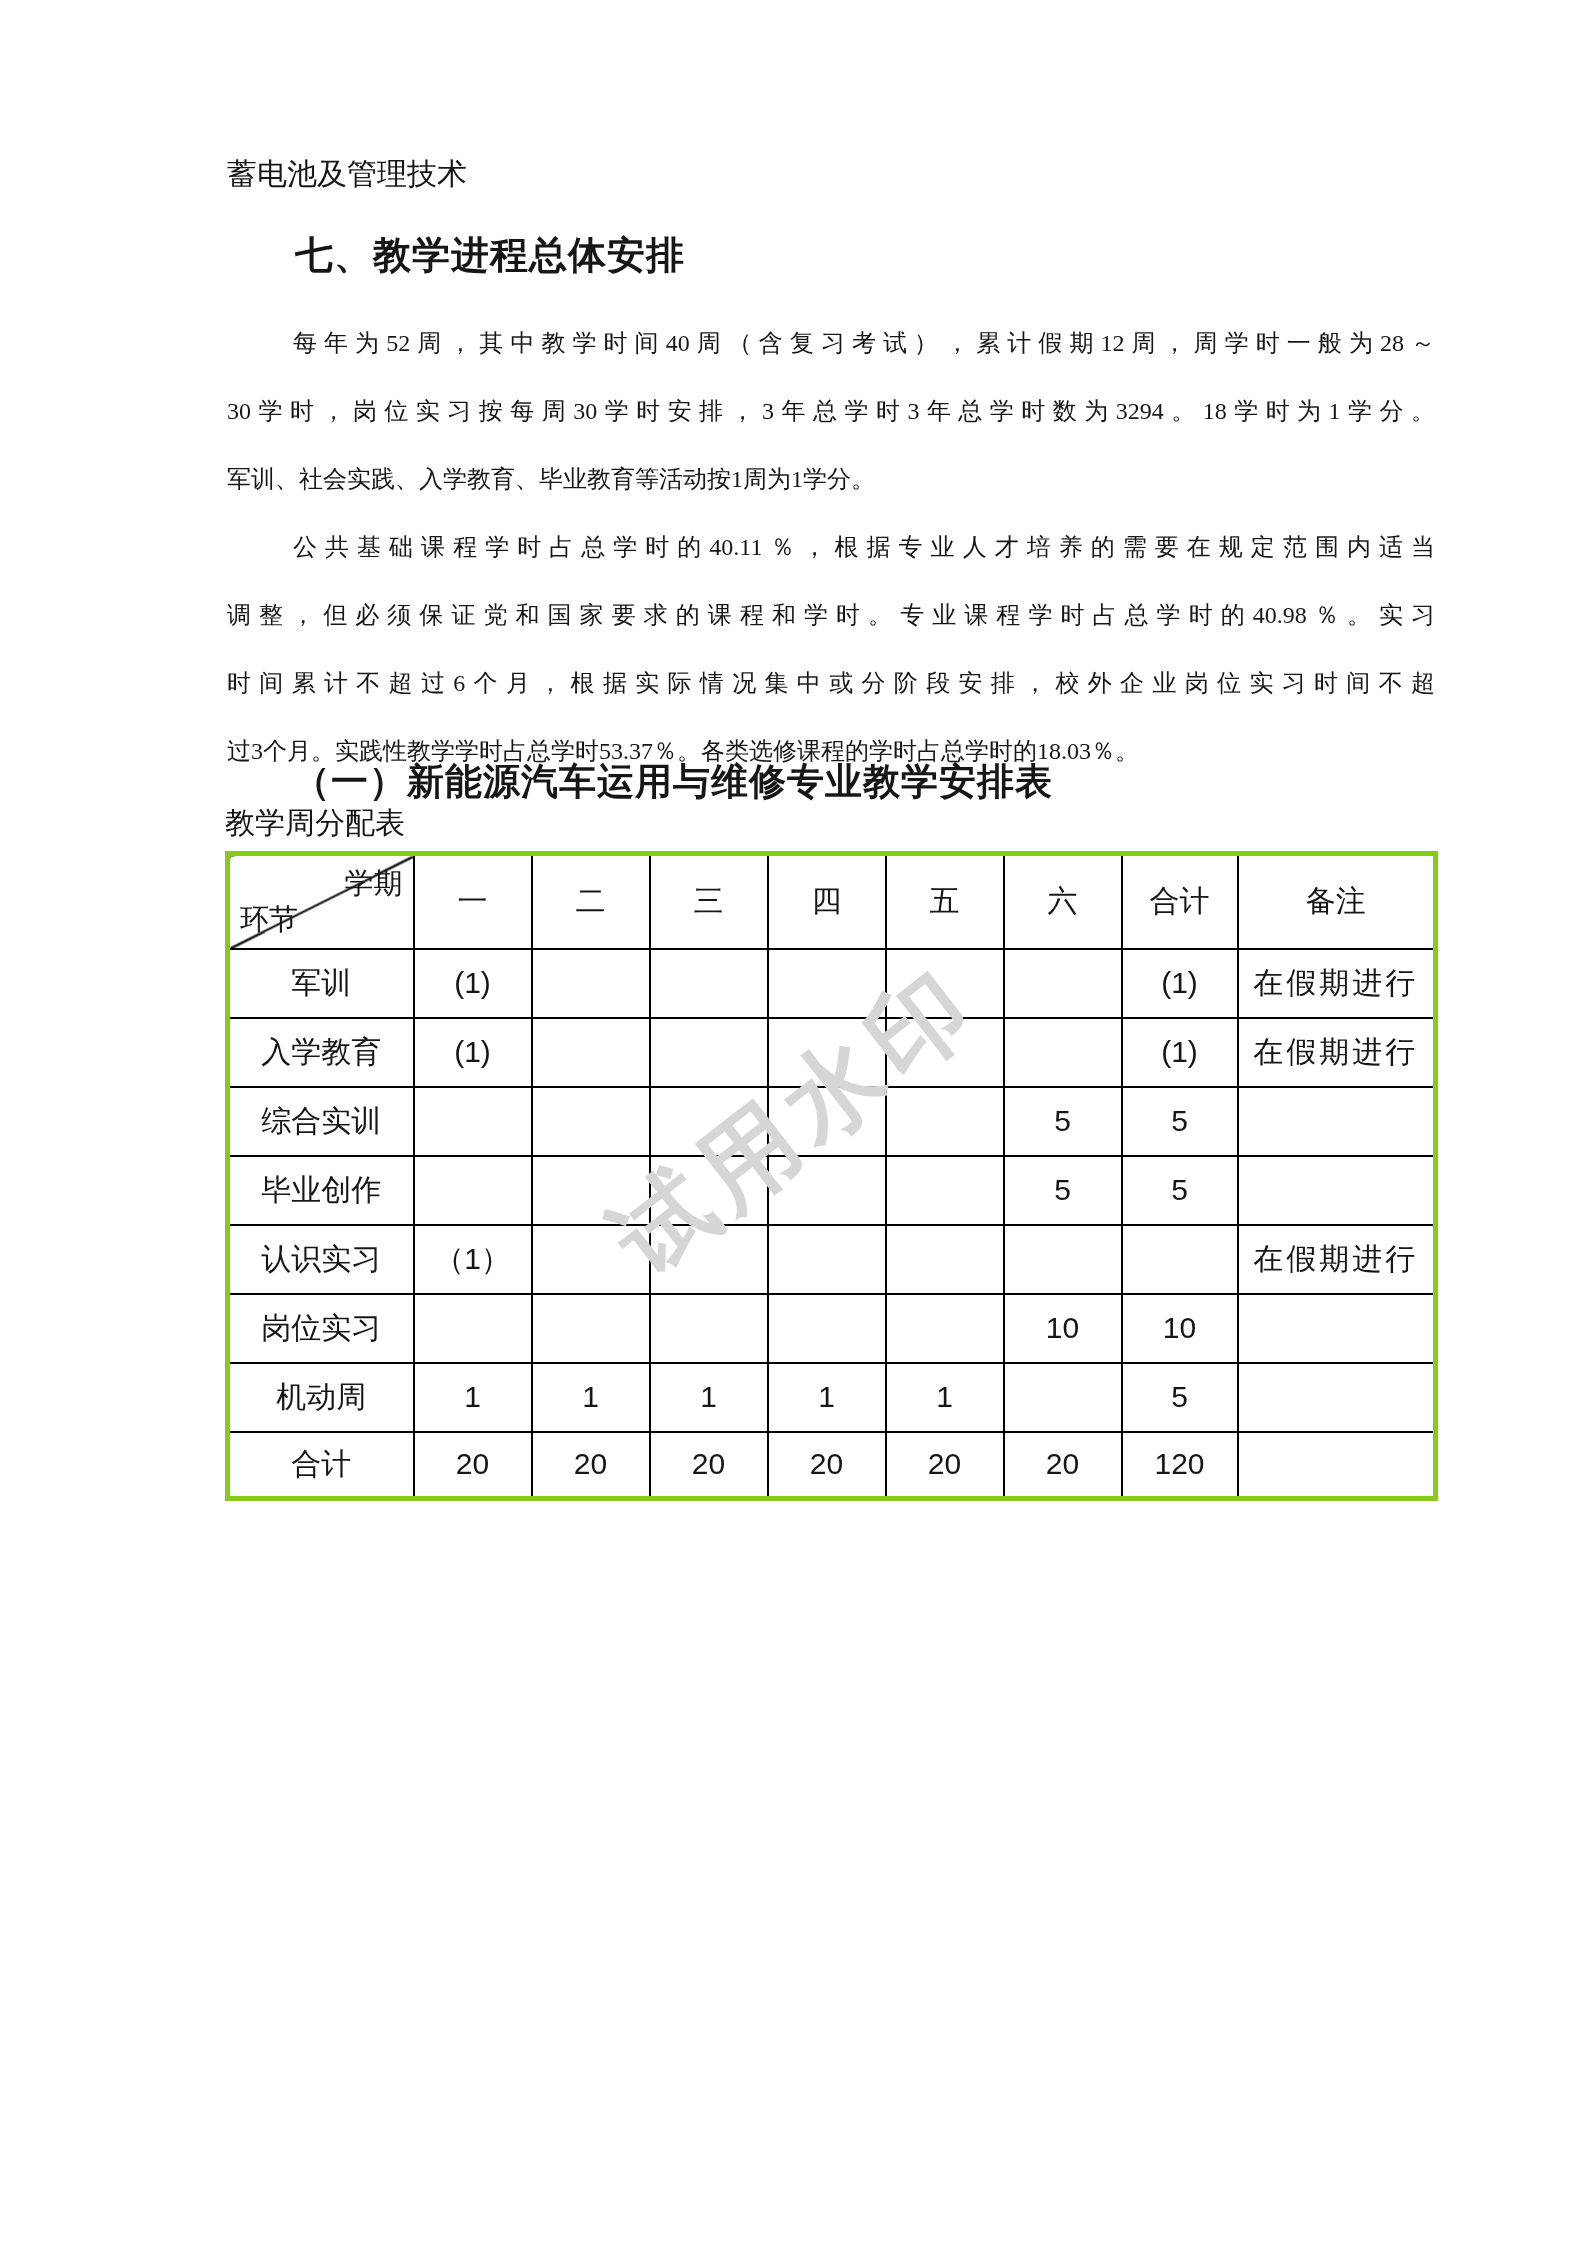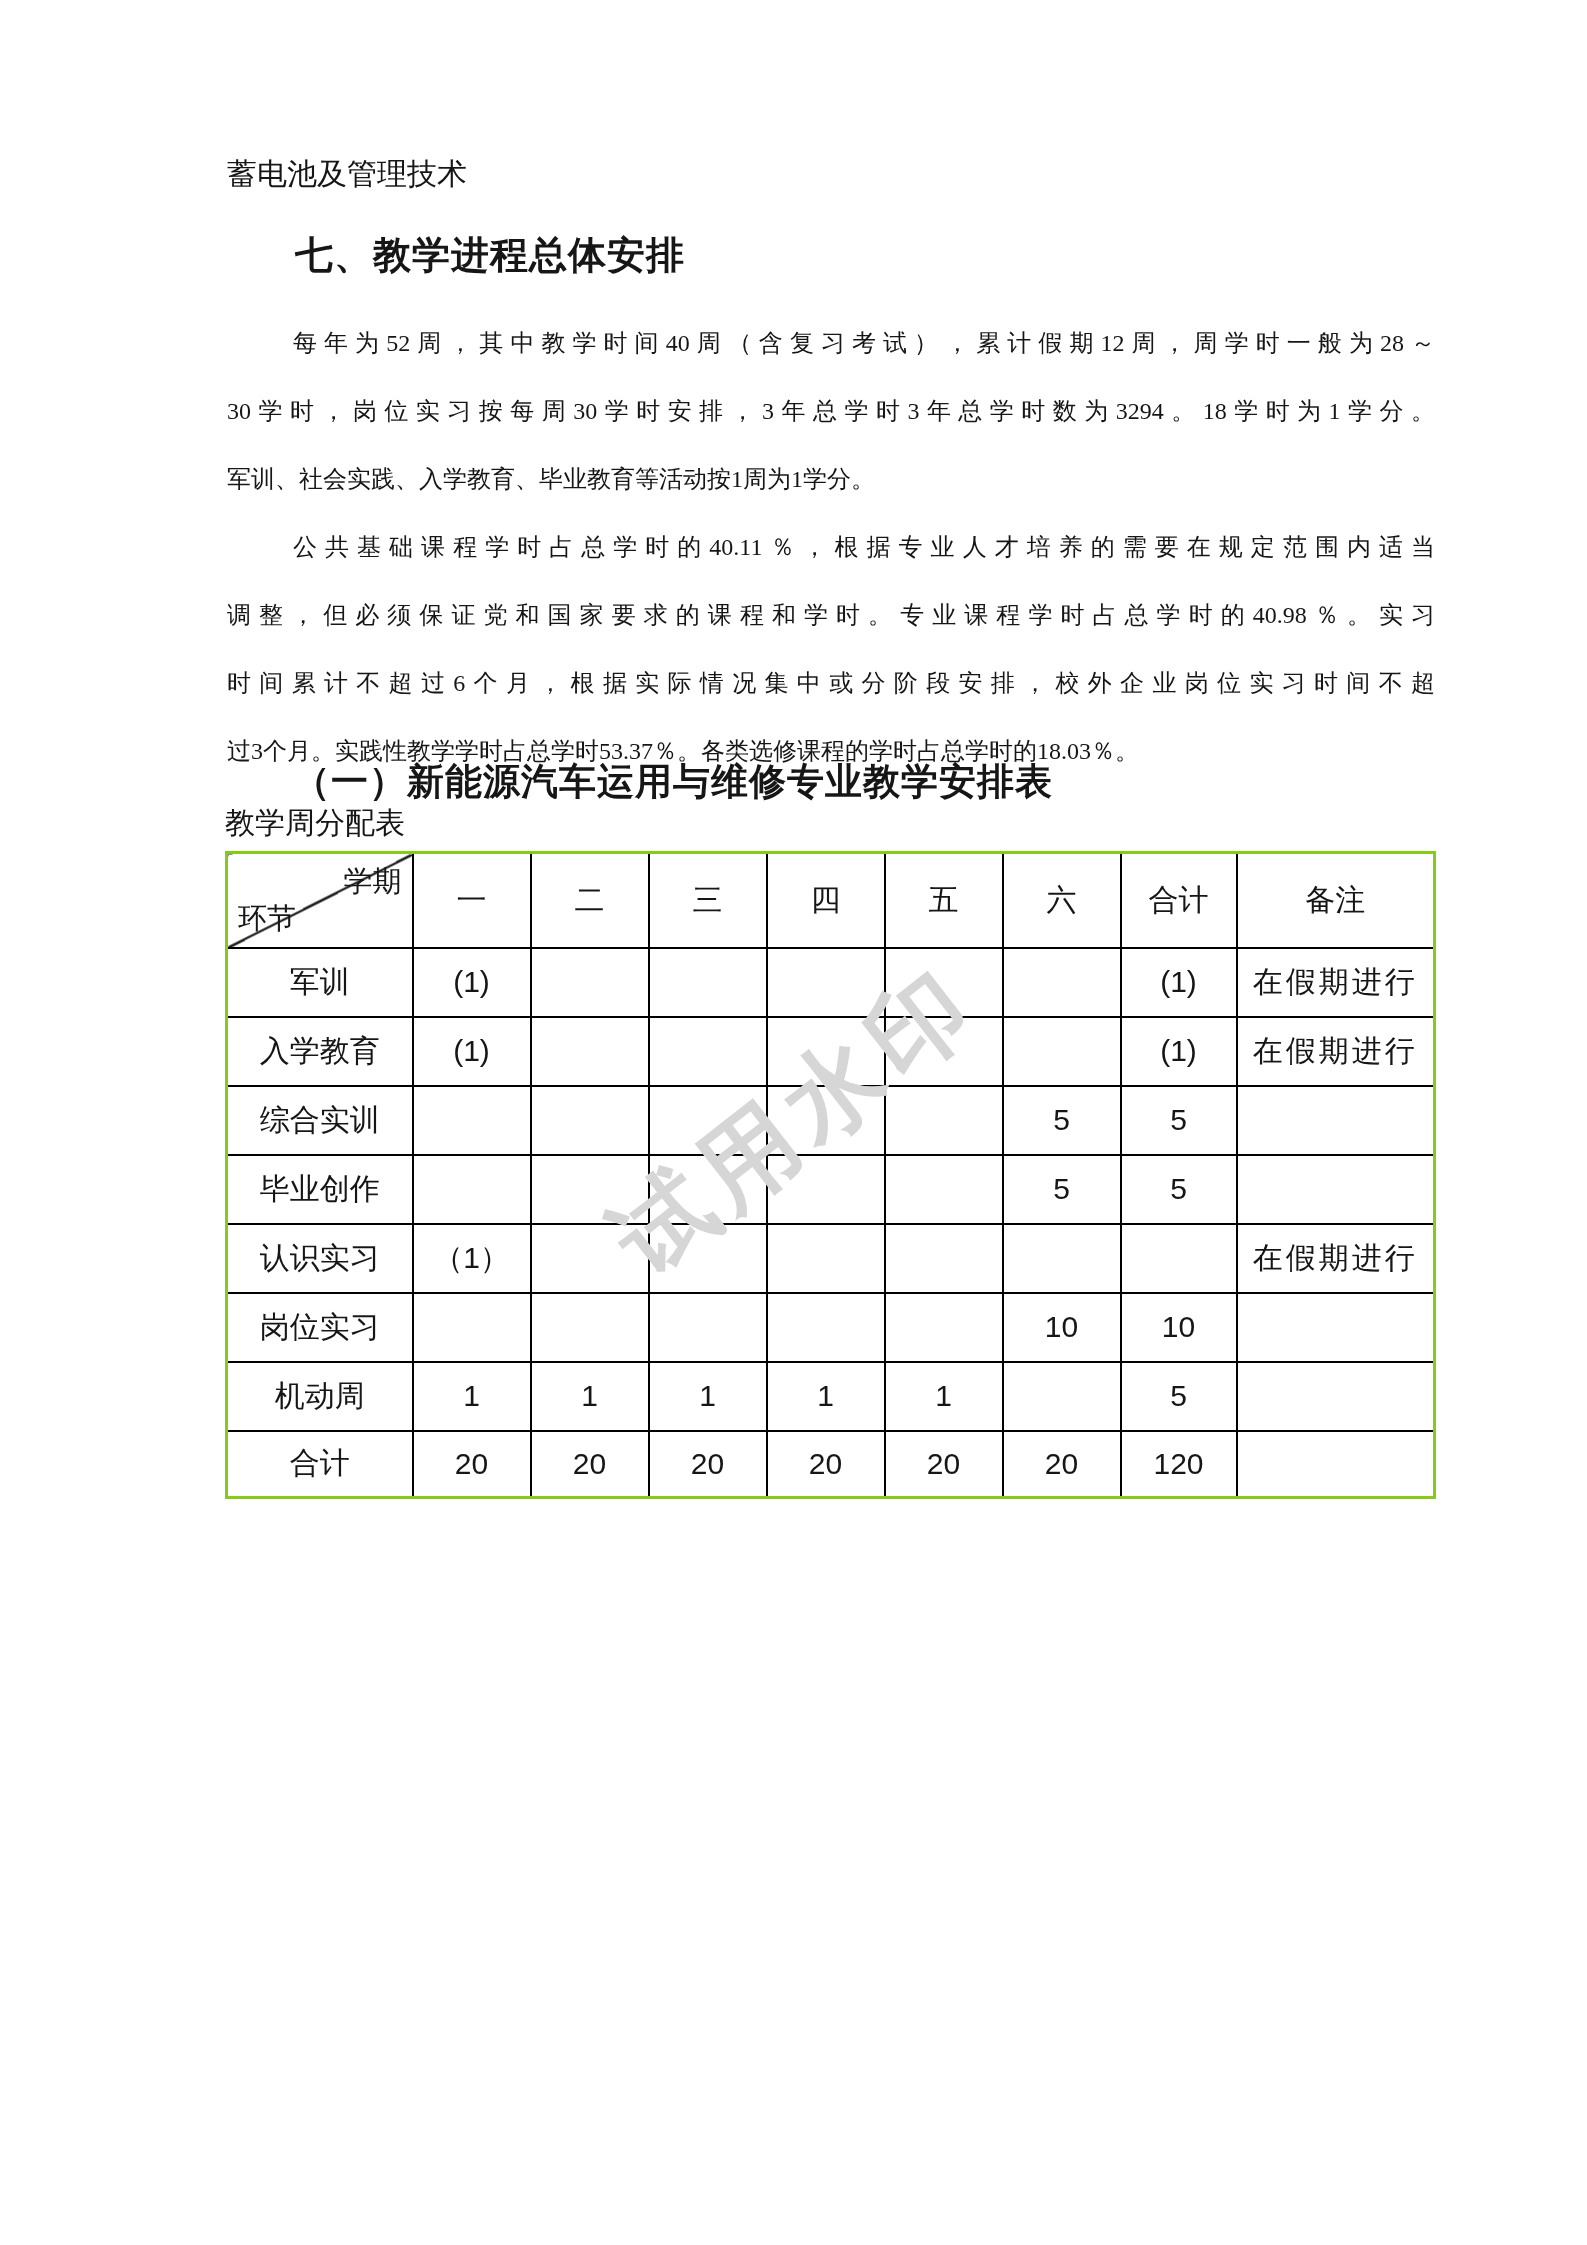--- a/index.html
+++ b/index.html
@@ -42,21 +42,21 @@
     text-indent:66px; letter-spacing:1px;
   }
   .tbl-title{
     position:absolute; left:225px; top:802px; width:1208px;
     text-align:left; font-size:30px; line-height:42px;
   }
   table.sched{
     position:absolute; left:225px; top:851px;
     border-collapse:collapse; table-layout:fixed;
     width:1208px;
-    border:3px solid #84cc16;
+    border:5px solid #84cc16;
   }
   table.sched td{
     border:2px solid #000;
     text-align:center; vertical-align:middle;
     font-size:30px; padding:0;
     overflow:hidden;
   }
   table.sched tr.hdr{ height:95px; }
   table.sched tr.row{ height:69px;margin-top:26px; }
   table.sched tr.row-last{ height:67px; }

